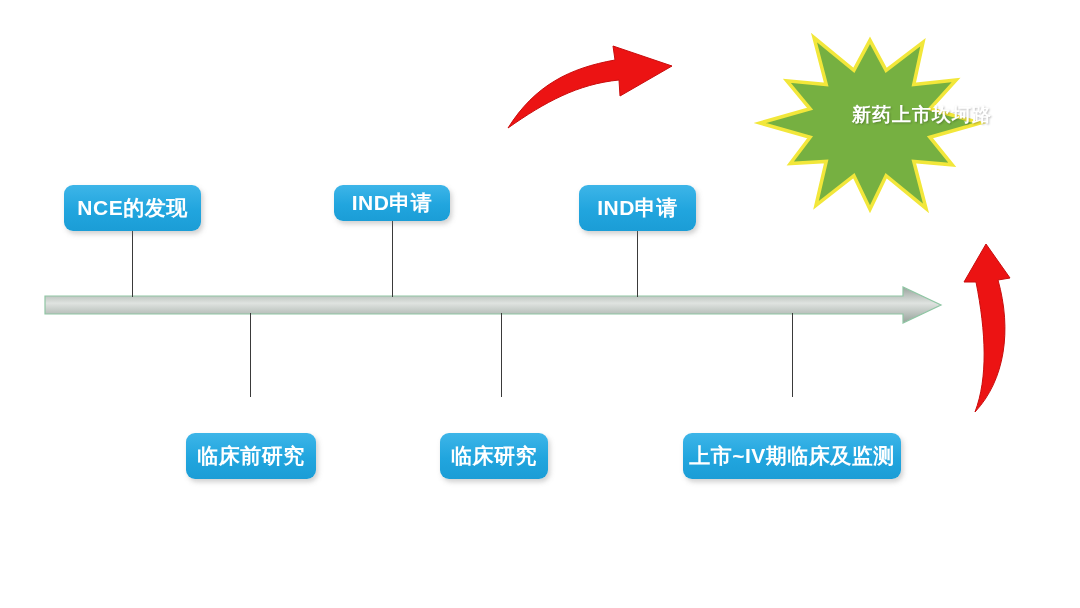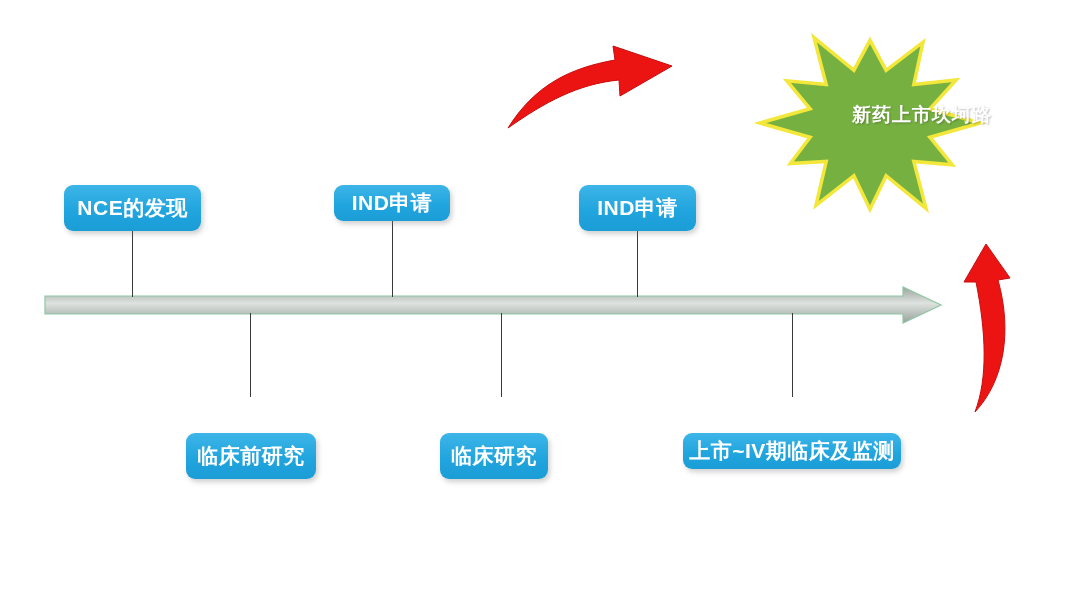--- a/index.html
+++ b/index.html
@@ -77,21 +77,21 @@
   <div class="stage-box" style="left:579px; top:149px; width:117px; height:46px;">
     <span>IND申请</span>
   </div>
 
   <div class="stage-box" style="left:186px; top:397px; width:130px; height:46px;">
     <span>临床前研究</span>
   </div>
   <div class="stage-box" style="left:440px; top:397px; width:108px; height:46px;">
     <span>临床研究</span>
   </div>
-  <div class="stage-box" style="left:683px; top:397px; width:218px; height:36px;">
+  <div class="stage-box" style="left:683px; top:397px; width:218px; height:46px;">
     <span>上市~IV期临床及监测</span>
   </div>
 
   <svg class="abs-svg" style="left:705px; top:8px;" width="340" height="235" viewBox="0 0 340 235">
     <polygon points="275,115 224.9,129.2 247.3,156.8 208.8,153.5 221,200.4 181.1,167.7 165,201.2 148.9,167.7 111,197.3 121.2,153.5 85.3,155.5 105.1,129.2 55,115 105.1,100.8 81.9,72.8 121.2,76.5 109,29.6 148.9,62.3 165,32.3 181.1,62.3 218,34.2 208.8,76.5 251.1,71.9 224.9,100.8" fill="#76b041" stroke="#f2e73a" stroke-width="3.5" stroke-linejoin="miter"></polygon>
   </svg>
   <div class="burst-label">新药上市坎坷路</div>
 
   <svg class="abs-svg" style="left:500px; top:40px;" width="180" height="95" viewBox="0 0 180 95">
     <path d="M 8 88 C 35 45, 70 28, 115 20 L 113 6 L 172 26 L 120 56 L 119 40 C 78 44, 45 62, 8 88 Z" fill="#ec1313" stroke="#c90d0d" stroke-width="1"></path>

